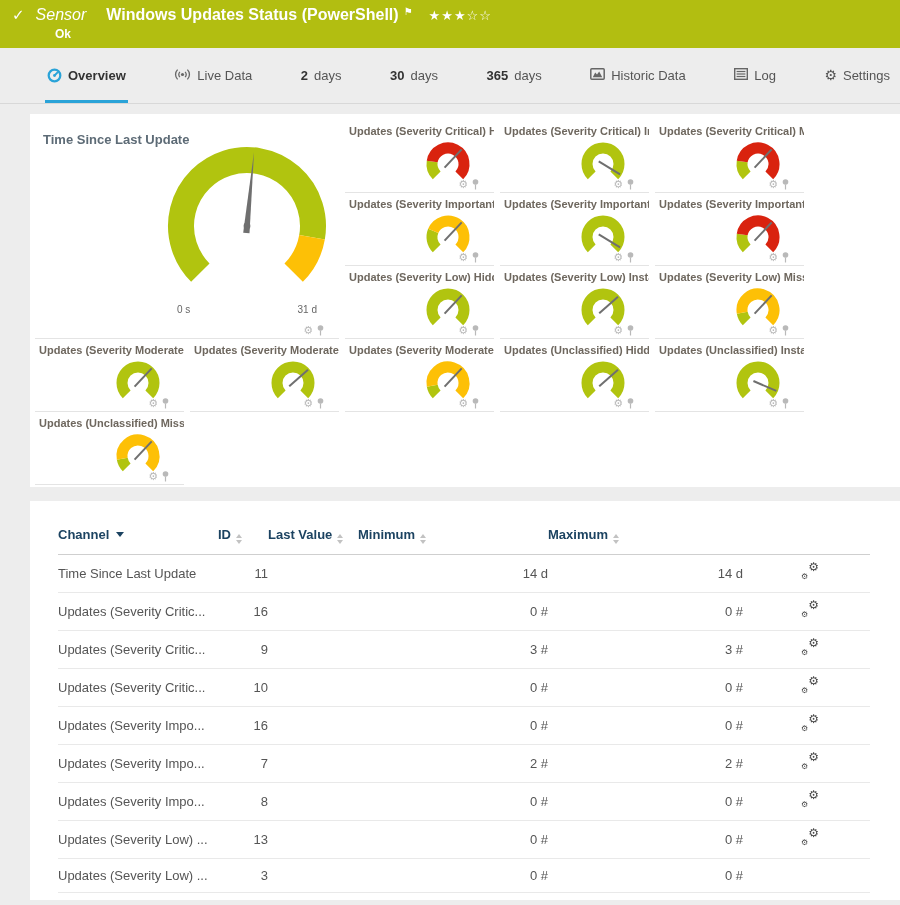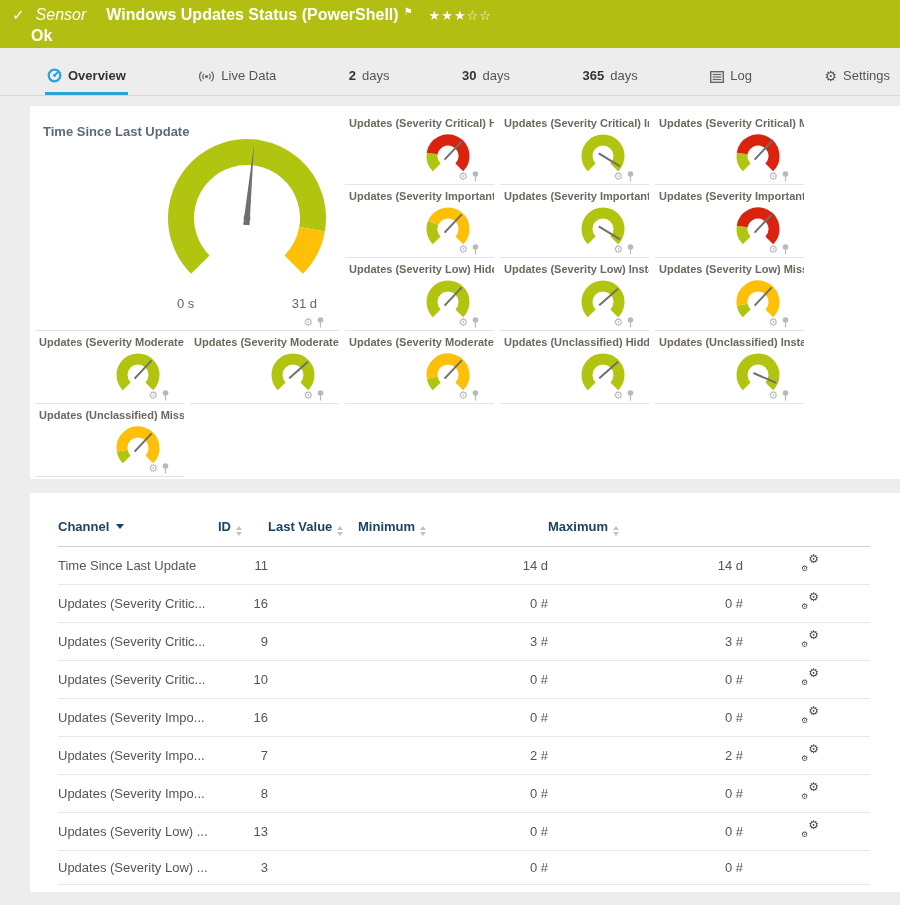--- a/index.html
+++ b/index.html
@@ -10,27 +10,27 @@
   .hdr { height: 48px; background: #b2be11; color: #fff; padding: 6px 0 0 12px; }
   .hdr-line1 { display: flex; align-items: center; }
   .hdr .check { font-size: 15px; font-weight: bold; margin-right: 11px;
     font-family: "DejaVu Sans", sans-serif; }
   .hdr .kind { font-style: italic; font-size: 16px; margin-right: 20px; }
   .hdr .title { font-weight: bold; font-size: 16px; }
   .hdr .flag { font-size: 10px; margin-left: 5px; align-self: flex-start;
     font-family: "DejaVu Sans", sans-serif; }
   .hdr .stars { margin-left: 16px; font-size: 13px; letter-spacing: 1px; cursor: pointer;
     font-family: "DejaVu Sans", sans-serif; }
-  .hdr-status { margin-left: 19px; margin-top: 3px; font-size: 16px; font-weight: bold; }
+  .hdr-status { margin-left: 43px; margin-top: 3px; font-size: 12px; font-weight: bold; }
 
   
   .tabbar { display: flex; justify-content: space-between; align-items: flex-end;
     padding: 13px 8px 0 45px; border-bottom: 1px solid #d8d8d8; background: #ededed; }
-  .tab { display: flex; align-items: flex-end; gap: 6px; font-size: 13px; color: #555;
-    padding: 7px 2px 9px 2px; border-bottom: 3px solid transparent; cursor: pointer;
+  .tab { display: flex; align-items: flex-start; gap: 6px; font-size: 13px; color: #555;
+    padding: 7px 2px 17px 2px; border-bottom: 3px solid transparent; cursor: pointer;
     white-space: nowrap; }
   .tab.active { border-bottom-color: #2aa3d8; color: #333; font-weight: bold; }
   .tab .num { font-weight: bold; color: #333; }
   .tab .tab-ic { display: inline-flex; align-items: center; }
   .gear-glyph { font-family: "DejaVu Sans", sans-serif; font-size: 14px; color: #555;
     line-height: 1; }
 
   
   .gauges-card { margin: 10px 0 0 30px; width: 870px; background: #fff;
     padding: 6px 0 2px 5px; }
@@ -42,21 +42,21 @@
   .tile svg.sg { display: block; margin: 0 14px 0 auto; }
   .tile-icons { position: absolute; right: 14px; bottom: 2px; display: inline-flex;
     align-items: flex-end; gap: 3px; }
   .tile-gear { font-family: "DejaVu Sans", sans-serif; font-size: 11px; color: #b9b9b9;
     line-height: 1; cursor: pointer; }
   .big-tile { grid-column: 1 / 3; grid-row: 1 / 4; margin-right: 6px; }
   .big-tile .bt-title { font-size: 13px; font-weight: bold; color: #5d6b76;
     padding: 12px 0 0 8px; }
   .big-svg { position: absolute; left: 112px; top: 22px; }
   .g-labels { position: absolute; left: 112px; top: 184px; width: 200px; display: flex;
-    justify-content: space-between; padding: 0 30px; font-size: 13px; color: #666; }
+    justify-content: space-between; padding: 0 30px; font-size: 10px; color: #666; }
 
   
   .table-card { margin: 14px 0 0 30px; width: 870px; height: 399px; background: #fff;
     padding: 26px 0 0 28px; overflow: hidden; }
   table.chan { border-collapse: collapse; width: 812px; font-size: 13px; }
   table.chan th { font-weight: bold; color: #1c4361; text-align: left; vertical-align: top;
     padding: 0 0 10px 0; border-bottom: 1px solid #cfcfcf; cursor: pointer; }
   table.chan td { color: #555; padding: 9px 0; border-bottom: 1px solid #e9e9e9;
     vertical-align: middle; }
   .c1 { width: 160px; margin-left: 32px; }
@@ -121,20 +121,29 @@
     <div class="tab">
       <span class="num">30</span>
       <span class="lbl">days</span>
     </div>
     <div class="tab">
       <span class="num">365</span>
       <span class="lbl">days</span>
     </div>
     <div class="tab">
       <span class="tab-ic">
+        <svg width="15" height="12" viewBox="0 0 15 12">
+          <rect x="0.8" y="0.8" width="13.4" height="10.4" rx="1" fill="none" stroke="#666" stroke-width="1.5"></rect>
+          <path d="M2.8 9.2 L5.2 4.6 L7 6.6 L9.2 3.4 L12.2 9.2 Z" fill="#666"></path>
+        </svg>
+      </span>
+      <span class="lbl">Historic Data</span>
+    </div>
+    <div class="tab">
+      <span class="tab-ic">
         <svg width="14" height="12" viewBox="0 0 14 12">
           <rect x="0.7" y="0.7" width="12.6" height="10.6" fill="none" stroke="#666" stroke-width="1.4"></rect>
           <line x1="2.6" y1="3.5" x2="11.4" y2="3.5" stroke="#666" stroke-width="1.2"></line>
           <line x1="2.6" y1="6" x2="11.4" y2="6" stroke="#666" stroke-width="1.2"></line>
           <line x1="2.6" y1="8.5" x2="11.4" y2="8.5" stroke="#666" stroke-width="1.2"></line>
         </svg>
       </span>
       <span class="lbl">Log</span>
     </div>
     <div class="tab">

